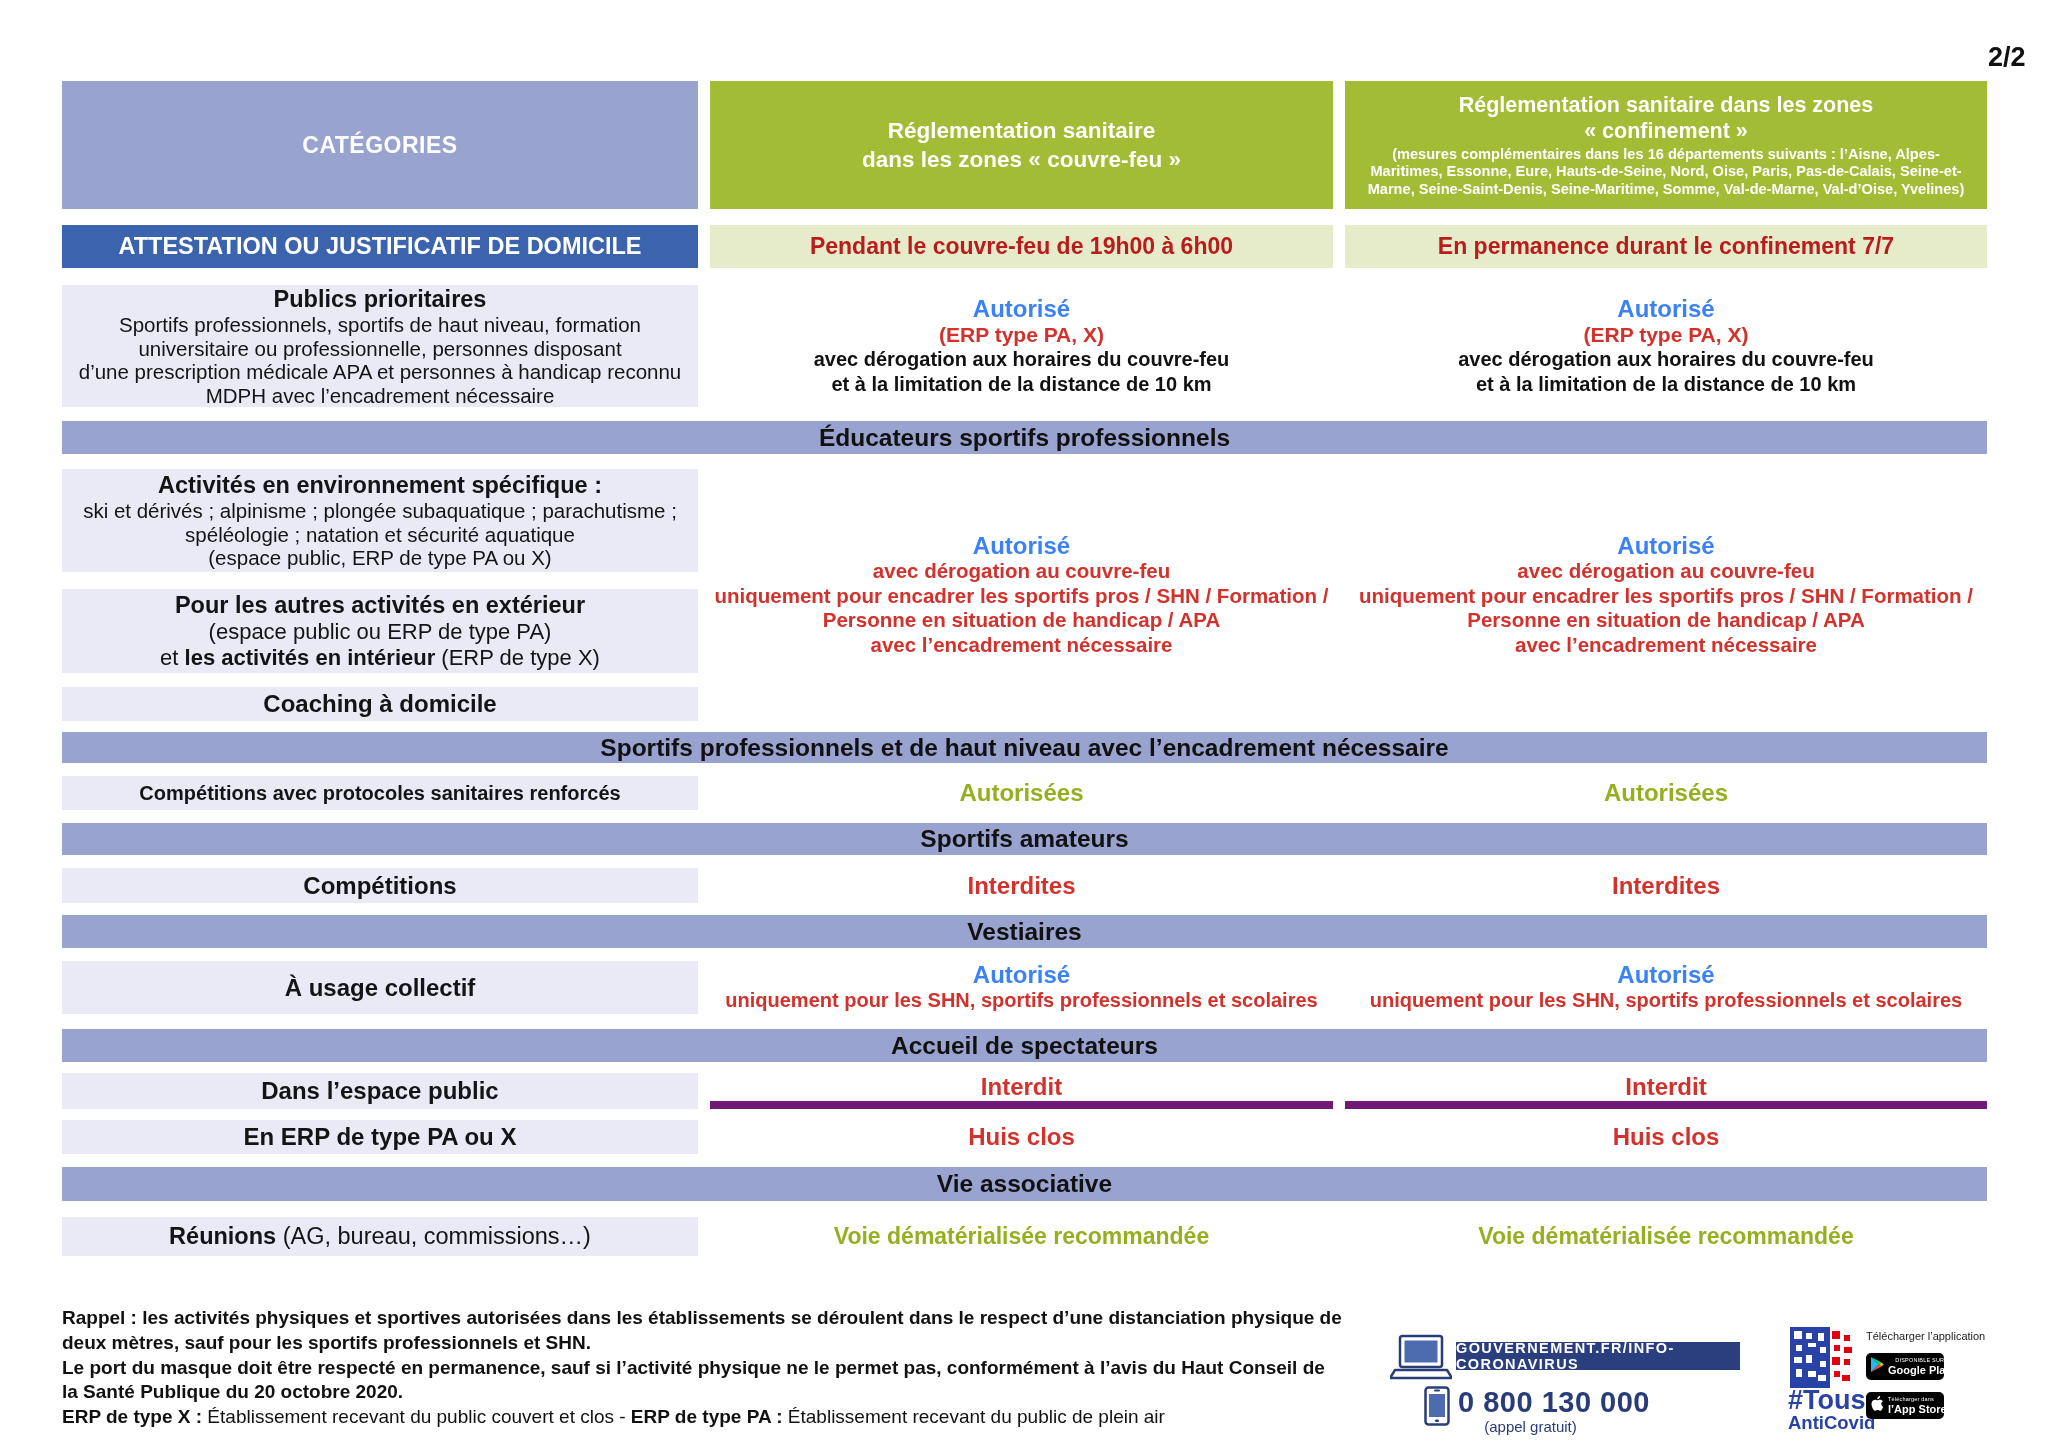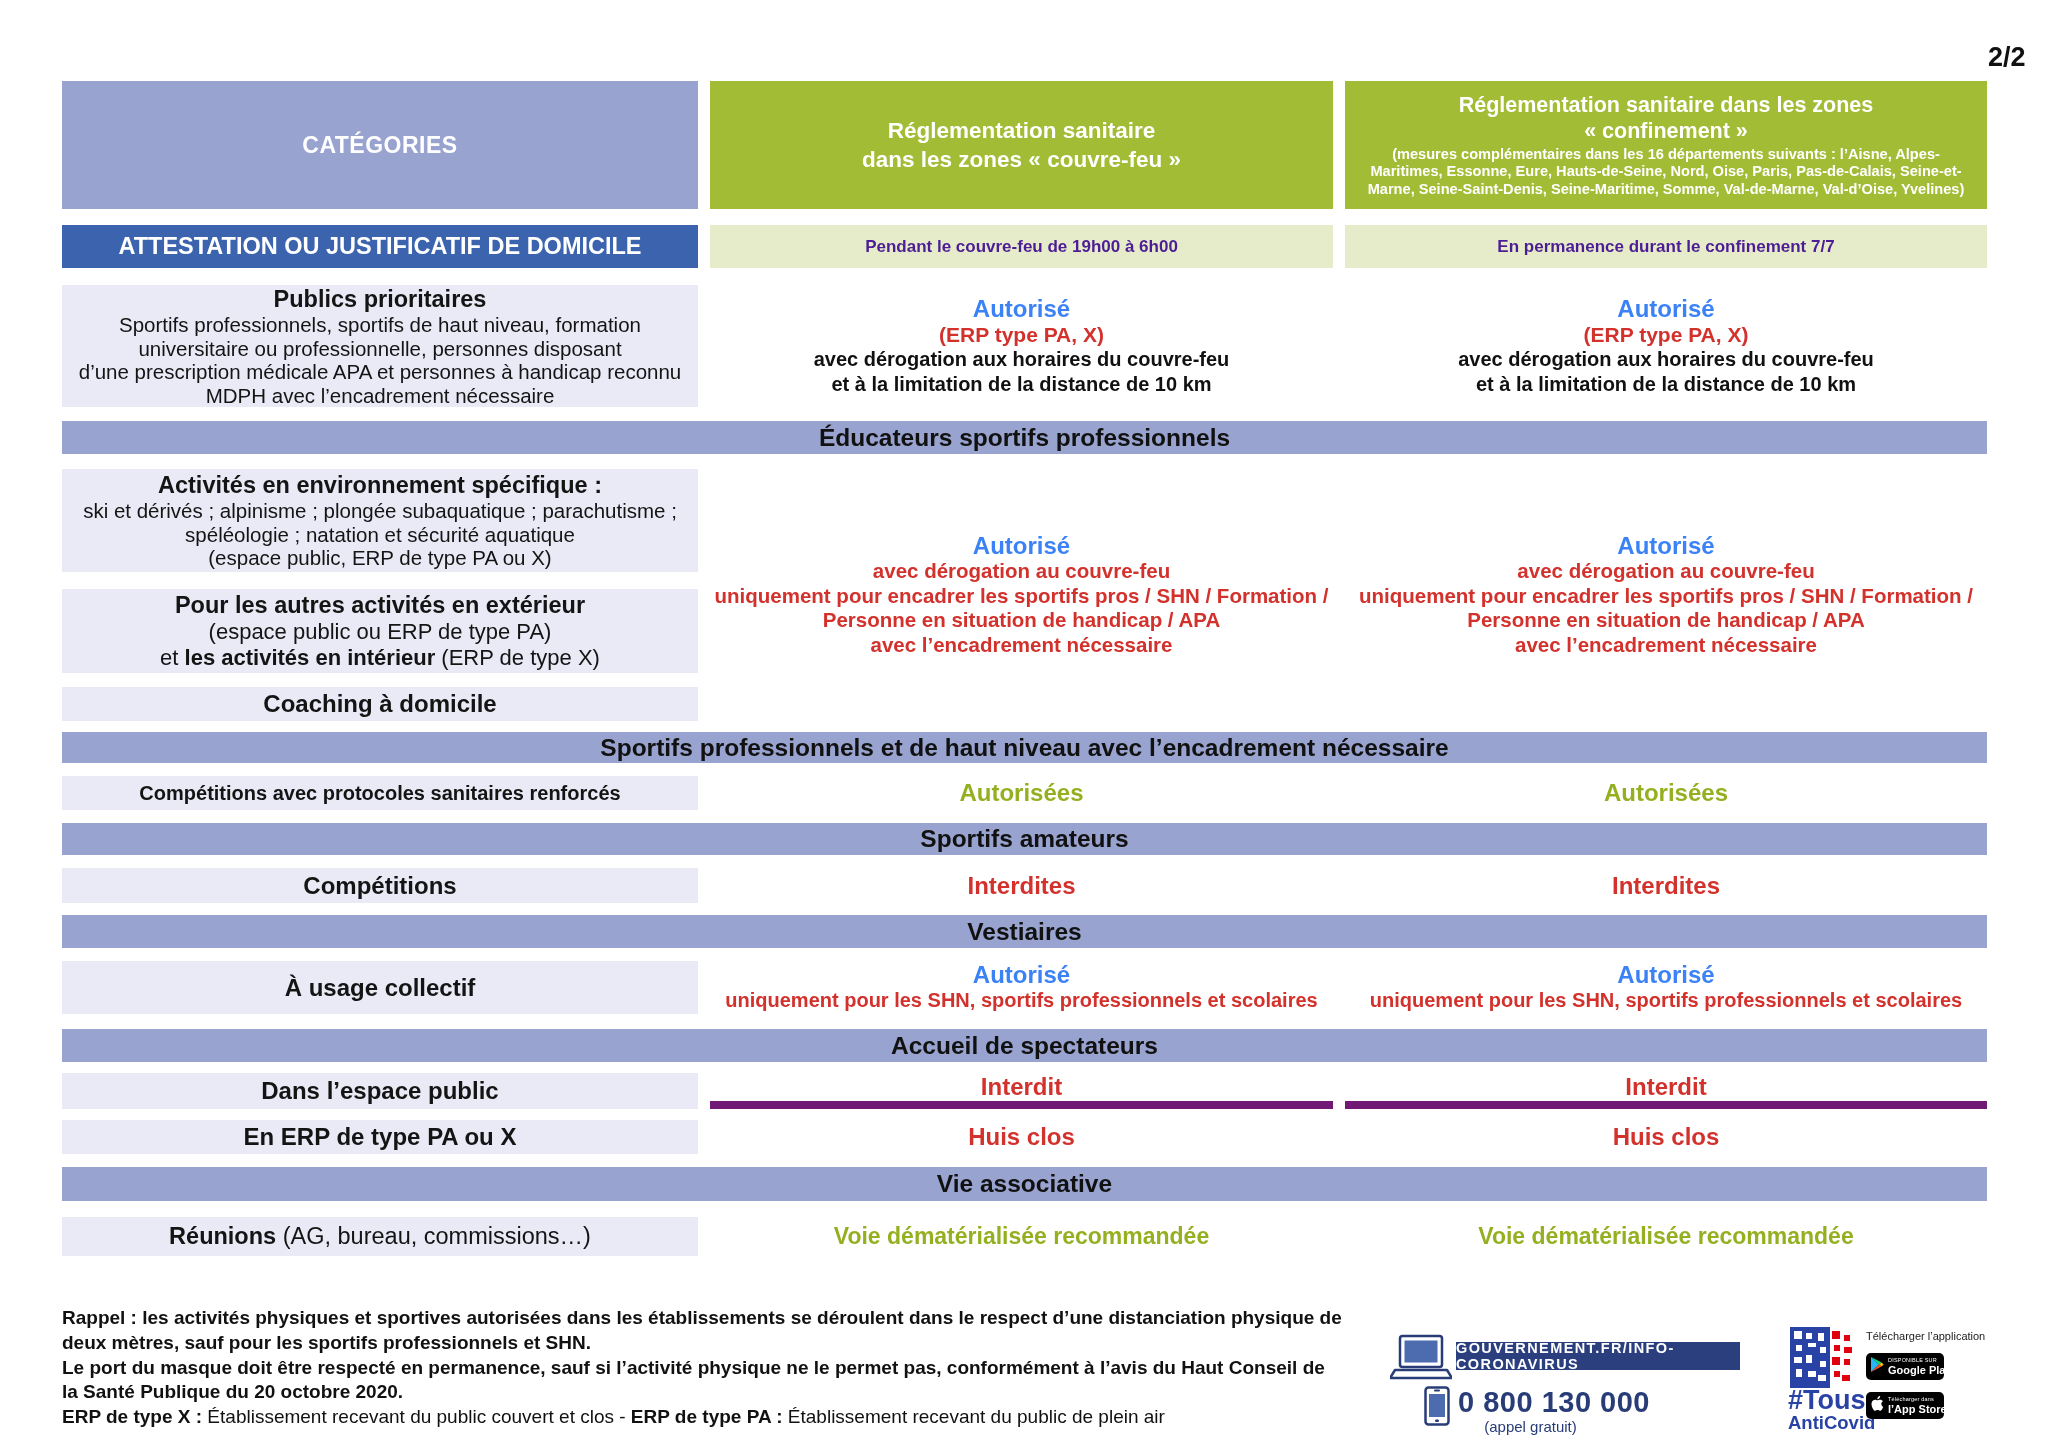--- a/index.html
+++ b/index.html
@@ -13,21 +13,21 @@
   .row{display:grid;grid-template-columns:636px 623px 642px;column-gap:12px;}
   .cell{display:flex;flex-direction:column;justify-content:center;align-items:center;text-align:center;}
   
   .hdr-cat{background:#99a3cf;color:#fff;font-weight:bold;font-size:23px;letter-spacing:.5px;}
   .hdr-green{background:#a3bc35;color:#fff;font-weight:bold;}
   .hg-line{font-size:22.5px;line-height:29px;}
   .hg-line2{font-size:21.5px;line-height:26px;}
   .hg-note{font-size:14.6px;line-height:17.6px;font-weight:bold;max-width:610px;margin-top:2px;}
   
   .att-blue{background:#3c64ae;color:#fff;font-weight:bold;font-size:23.5px;}
-  .sub-green{background:#e6ecca;color:#4c1d95;font-weight:bold;font-size:17px;}
+  .sub-green{background:#e6ecca;color:#b91c1c;font-weight:bold;font-size:23px;}
   
   .cat{background:#e9eaf5;color:#141414;}
   .cat-title{font-weight:bold;font-size:23.5px;line-height:28px;}
   .cat-desc{font-size:20.5px;line-height:23.5px;}
   .cat-big{font-weight:bold;font-size:24px;}
   .cat-line-reg{font-size:22px;line-height:26px;}
   
   .val{background:#ffffff;}
   .v-status{color:#3b82f6;font-weight:bold;font-size:24px;line-height:26px;}
   .v-erp{color:#d3312c;font-weight:bold;font-size:21px;line-height:25px;}
@@ -311,21 +311,21 @@
         <rect x="54" y="32" width="6" height="6"></rect>
       <rect x="44" y="44" width="6" height="6"></rect>
         <rect x="52" y="48" width="8" height="6"></rect>
     </g>
   </svg>
 </div>
 <div class="tous">#Tous</div>
 <div class="anticovid">AntiCovid</div>
 
 <div class="dl-label">Télécharger l’application</div>
-<div class="badge" style="top:1353px;">
+<div class="badge" style="top:1353px;text-align:center;">
   <span>
     <svg width="13" height="15" viewBox="0 0 13 15">
       <polygon points="0,0 8,7.5 0,15" fill="#29b6f6"></polygon>
       <polygon points="0,0 10.6,5.6 8,7.5" fill="#10d977"></polygon>
       <polygon points="8,7.5 10.6,5.6 12.6,7.5 10.6,9.4" fill="#ffc107"></polygon>
       <polygon points="0,15 8,7.5 10.6,9.4" fill="#f4511e"></polygon>
     </svg>
   </span>
   <span class="btxt">
     <span class="bsmall">DISPONIBLE SUR</span>

